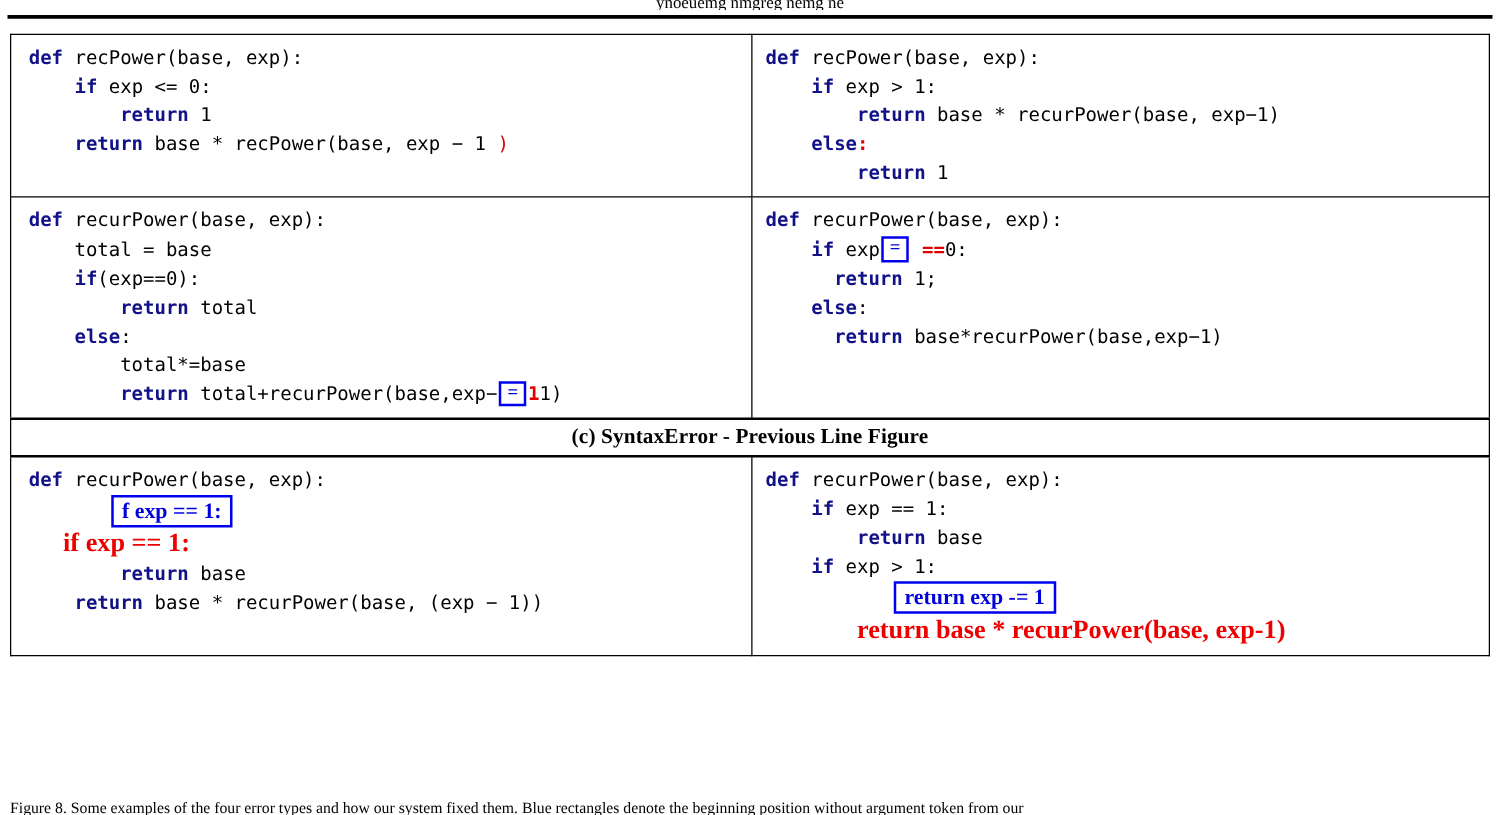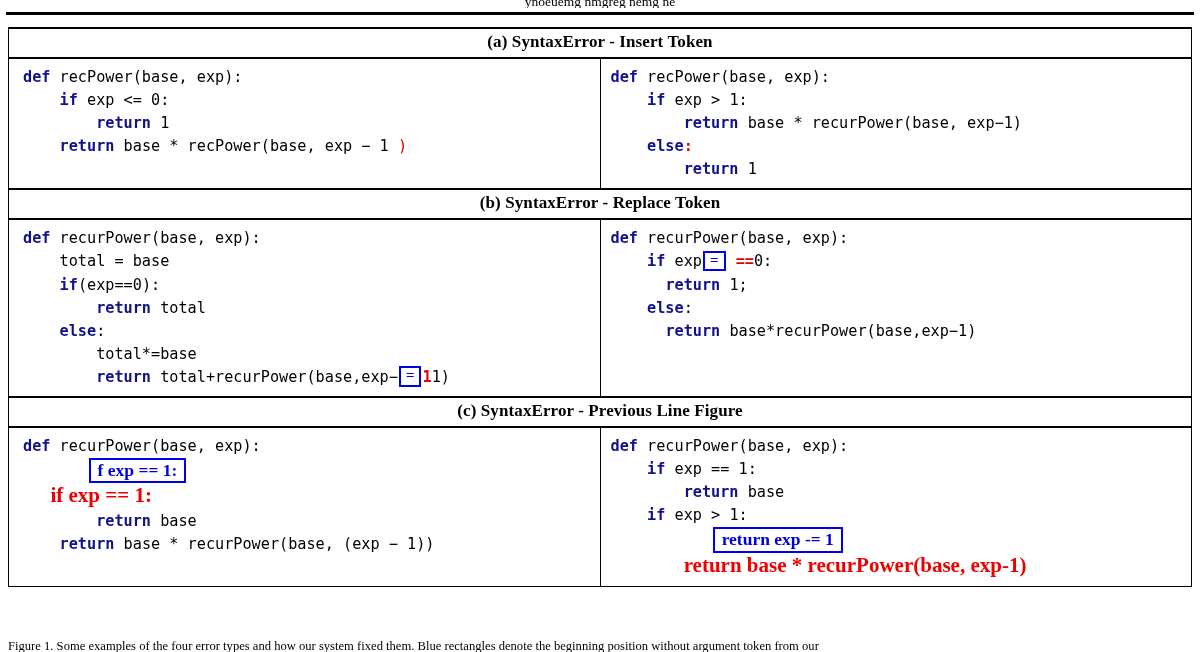--- a/index.html
+++ b/index.html
@@ -145,32 +145,26 @@
 <body>
 
 <div class="page">
 
   <div class="top-text-strip">ynoeuemg nmgreg nemg ne</div>
   <div class="rule-top"></div>
 
   <table class="fig-table">
     <tbody id="fig-body">
         <tr>
-          <td colspan="2" class="hdr-cell first">(a) SyntaxError - Insert Token</td>
-        </tr>
-        <tr>
           <td class="code-cell">
             <div class="code"><div class="annline"><span class="kw">def </span><span>recPower(base, exp):</span></div><div class="annline"><span>    </span><span class="kw">if </span><span>exp &lt;= 0:</span></div><div class="annline"><span>        </span><span class="kw">return </span><span>1</span></div><div class="annline"><span>    </span><span class="kw">return </span><span>base * recPower(base, exp − 1 </span><span class="red">)</span></div></div>
           </td>
           <td class="code-cell right">
             <div class="code"><div class="annline"><span class="kw">def </span><span>recPower(base, exp):</span></div><div class="annline"><span>    </span><span class="kw">if </span><span>exp &gt; 1:</span></div><div class="annline"><span>        </span><span class="kw">return </span><span>base * recurPower(base, exp−1)</span></div><div class="annline"><span>    </span><span class="kw">else</span><span class="redb">:</span></div><div class="annline"><span>        </span><span class="kw">return </span><span>1</span></div></div>
           </td>
-        </tr>
-        <tr>
-          <td colspan="2" class="hdr-cell">(b) SyntaxError - Replace Token</td>
         </tr>
         <tr>
           <td class="code-cell">
             <div class="code"><div class="annline"><span class="kw">def </span><span>recurPower(base, exp):</span></div><div class="annline"><span>    total = base</span></div><div class="annline"><span>    </span><span class="kw">if</span><span>(exp==0):</span></div><div class="annline"><span>        </span><span class="kw">return </span><span>total</span></div><div class="annline"><span>    </span><span class="kw">else</span><span>:</span></div><div class="annline"><span>        total*=base</span></div><div class="annline"><span>        </span><span class="kw">return </span><span>total+recurPower(base,exp−</span><span class="ann-box ann-inline">=</span><span class="redb">1</span><span>1)</span></div></div>
           </td>
           <td class="code-cell right">
             <div class="code"><div class="annline"><span class="kw">def </span><span>recurPower(base, exp):</span></div><div class="annline"><span>    </span><span class="kw">if </span><span>exp</span><span class="ann-box ann-inline">=</span><span> </span><span class="redb">==</span><span>0:</span></div><div class="annline"><span>      </span><span class="kw">return </span><span>1;</span></div><div class="annline"><span>    </span><span class="kw">else</span><span>:</span></div><div class="annline"><span>      </span><span class="kw">return </span><span>base*recurPower(base,exp−1)</span></div></div>
           </td>
         </tr>
         <tr>
@@ -180,15 +174,15 @@
           <td class="code-cell">
             <div class="code"><div class="annline"><span class="kw">def </span><span>recurPower(base, exp):</span></div><div class="annline"><span>    </span><span class="ann-box ann-block">f exp == 1:</span></div><div class="annline"><span>   </span><span class="ann-red-serif">if exp == 1:</span></div><div class="annline"><span>        </span><span class="kw">return </span><span>base</span></div><div class="annline"><span>    </span><span class="kw">return </span><span>base * recurPower(base, (exp − 1))</span></div></div>
           </td>
           <td class="code-cell right">
             <div class="code"><div class="annline"><span class="kw">def </span><span>recurPower(base, exp):</span></div><div class="annline"><span>    </span><span class="kw">if </span><span>exp == 1:</span></div><div class="annline"><span>        </span><span class="kw">return </span><span>base</span></div><div class="annline"><span>    </span><span class="kw">if </span><span>exp &gt; 1:</span></div><div class="annline"><span>        </span><span class="ann-box ann-block">return exp -= 1</span></div><div class="annline"><span>        </span><span class="ann-red-serif">return base * recurPower(base, exp-1)</span></div></div>
           </td>
         </tr>
       </tbody>
   </table>
 
-  <div class="caption">Figure 1. Some examples of the four error types and how our system fixed them. Blue rectangles denote the beginning position without argument token from our</div>
+  <div class="caption">Figure 8. Some examples of the four error types and how our system fixed them. Blue rectangles denote the beginning position without argument token from our</div>
 
 </div>
 
 </body></html>

